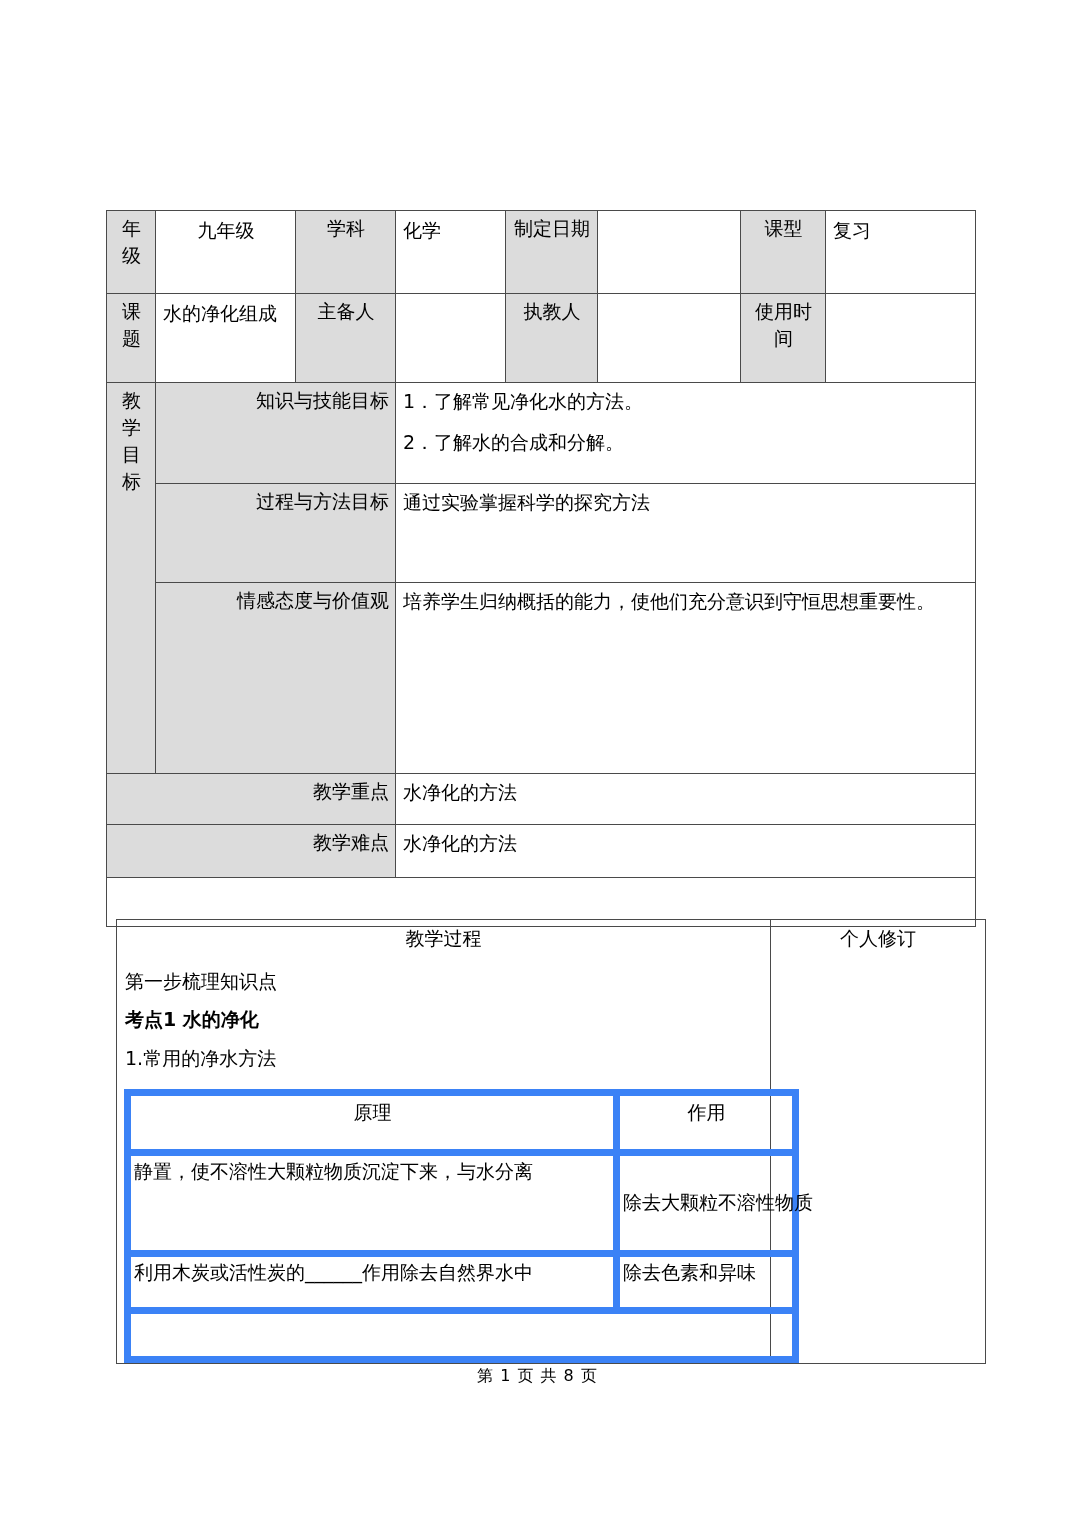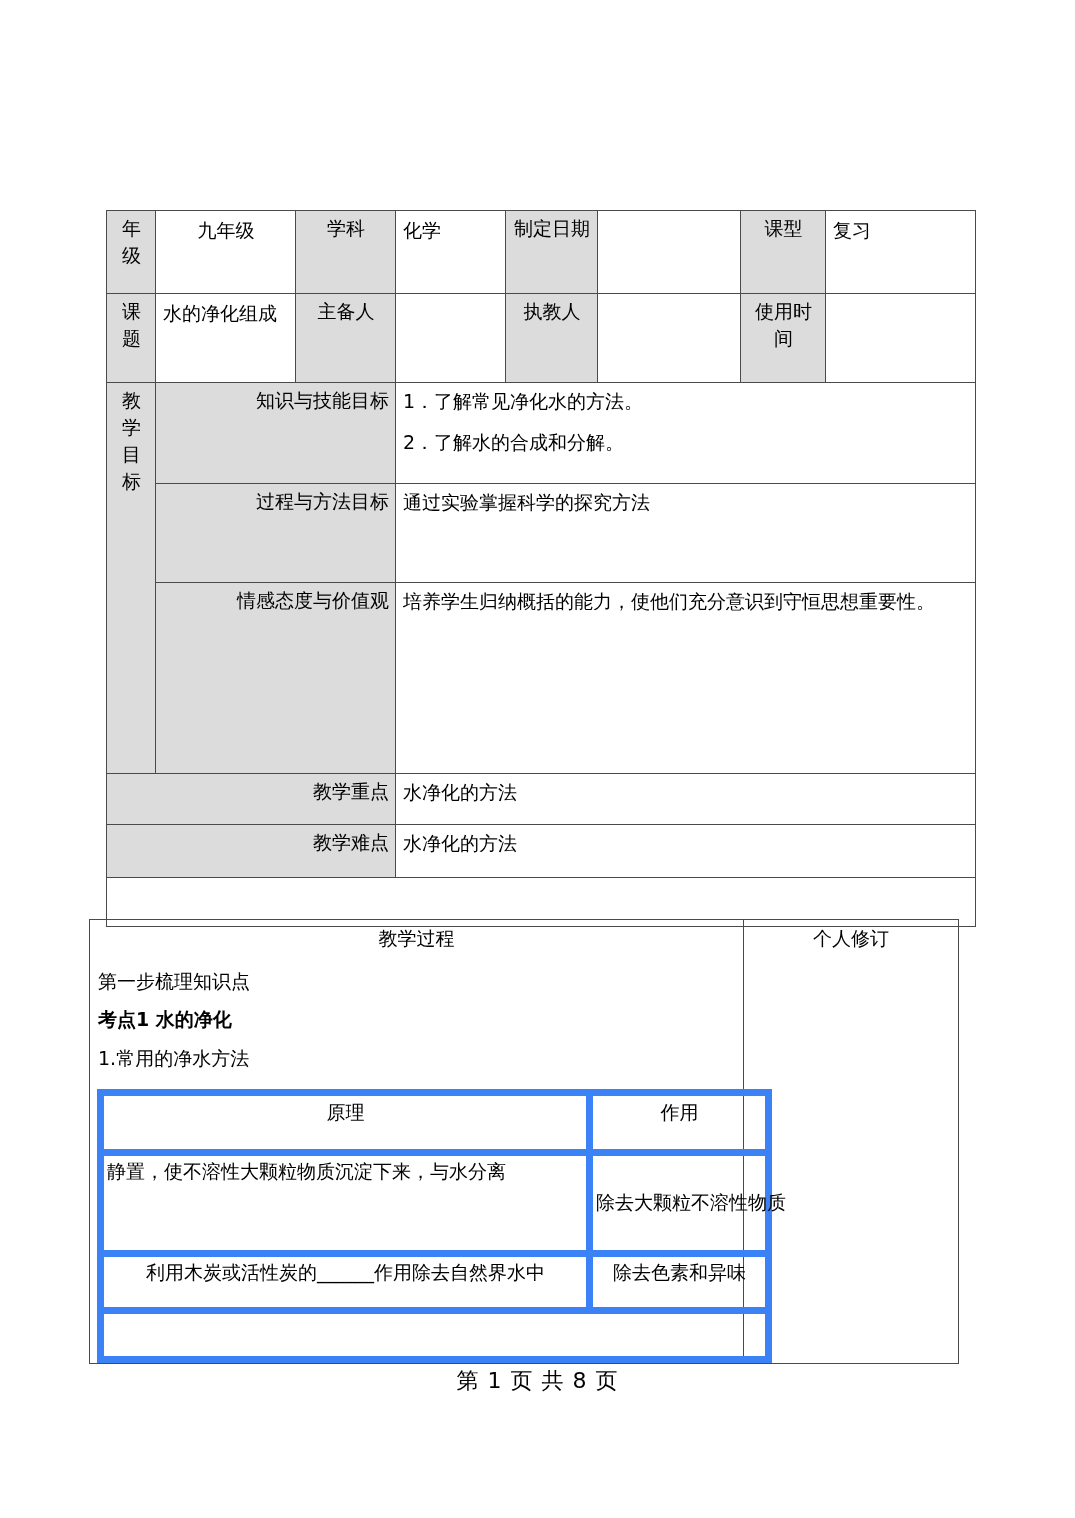--- a/index.html
+++ b/index.html
@@ -68,21 +68,21 @@
     vertical-align: middle;
     letter-spacing: 0;
     line-height: 1.22;
     padding: 4px 1px;
     word-break: break-all;
   }
 
   
   #process-table {
     position: absolute;
-    left: 89px;
+    left: 116px;
     top: 919px;
     width: 869px;
     border-collapse: collapse;
     table-layout: fixed;
   }
   #process-table > tbody > tr > td {
     border: 1px solid #4a4a4a;
     vertical-align: top;
     padding: 0;
   }
@@ -127,37 +127,36 @@
   #inner-table td.ihead {
     text-align: center;
     padding-top: 4px;
     height: 46px;
   }
   #inner-table td.icell-a {
     height: 88px;
   }
   #inner-table td.icell-b {
     height: 44px;
-    text-align: center;
   }
   #inner-table td.icell-mid {
     vertical-align: middle;
   }
   .tail-row td {
     height: 36px;
   }
 
   
   #footer {
     position: absolute;
     left: 0;
     top: 1366px;
     width: 1075px;
     text-align: center;
-    font-size: 22px;
+    font-size: 16px;
     letter-spacing: 1px;
   }
 </style>
 </head>
 <body>
 
 <div id="page">
 
   <table id="header-table" class="doc-table">
     <colgroup>

